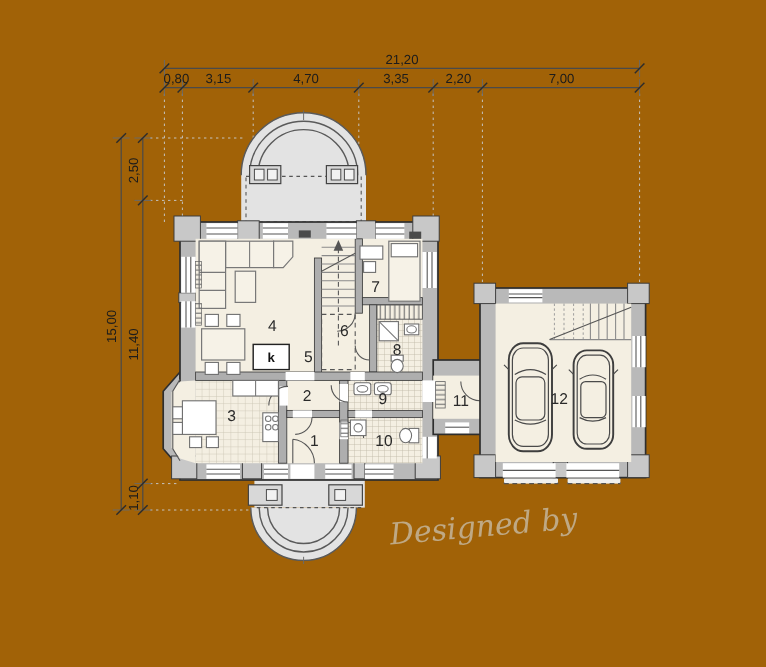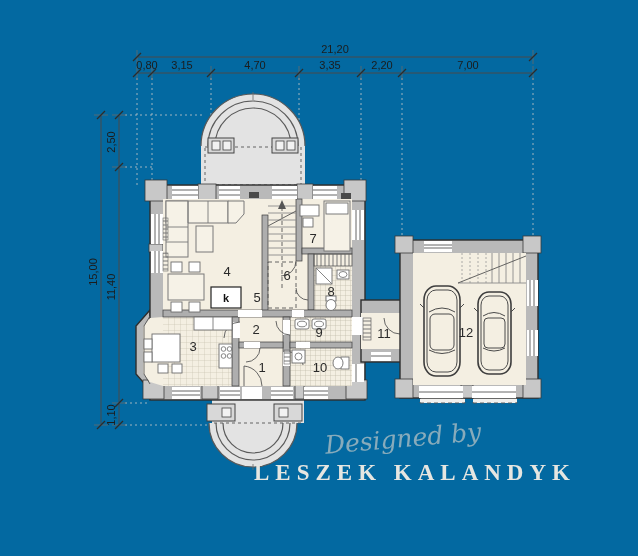--- a/index.html
+++ b/index.html
@@ -1,16 +1,16 @@
 <!DOCTYPE html>
 <html><head>
 <meta charset="utf-8">
 <style>
   html,body{margin:0;padding:0;background:#fff;}
-  .canvas{position:relative;width:638px;height:556px;background:#0369a1;overflow:hidden;
+  .canvas{position:relative;width:638px;height:556px;background:#a16207;overflow:hidden;
           font-family:"Liberation Sans",sans-serif;}
   .plan-svg{position:absolute;left:0;top:0;}
   
   .dim{stroke:#4a4a4a;stroke-width:1;fill:none}
   .tick{stroke:#2c2c2c;stroke-width:1.2}
   .stub{stroke:#6a6a6a;stroke-width:0.8}
   .ext{stroke:#c8c8c8;stroke-width:0.8;stroke-dasharray:2 3;fill:none}
   text.dimlab{font:11px "Liberation Sans",sans-serif;fill:#1c1c1c;text-anchor:middle}
   text.room{font:13px "Liberation Sans",sans-serif;fill:#2a2a2a;text-anchor:middle}
   text.klab{font:bold 11px "Liberation Sans",sans-serif;fill:#111;text-anchor:middle}
@@ -364,15 +364,14 @@
     <text class="room" x="331" y="296">8</text>
     <text class="room" x="319" y="337">9</text>
     <text class="room" x="320" y="372">10</text>
     <text class="room" x="384" y="338">11</text>
     <text class="room" x="466" y="337">12</text>
     <text class="klab" x="226" y="302">k</text>
   </g>
 </svg>
 
 <div class="wm-script">Designed by</div>
-<div class="wm-caps">LESZEK KALANDYK</div>
 
 </div>
 
 </body></html>

